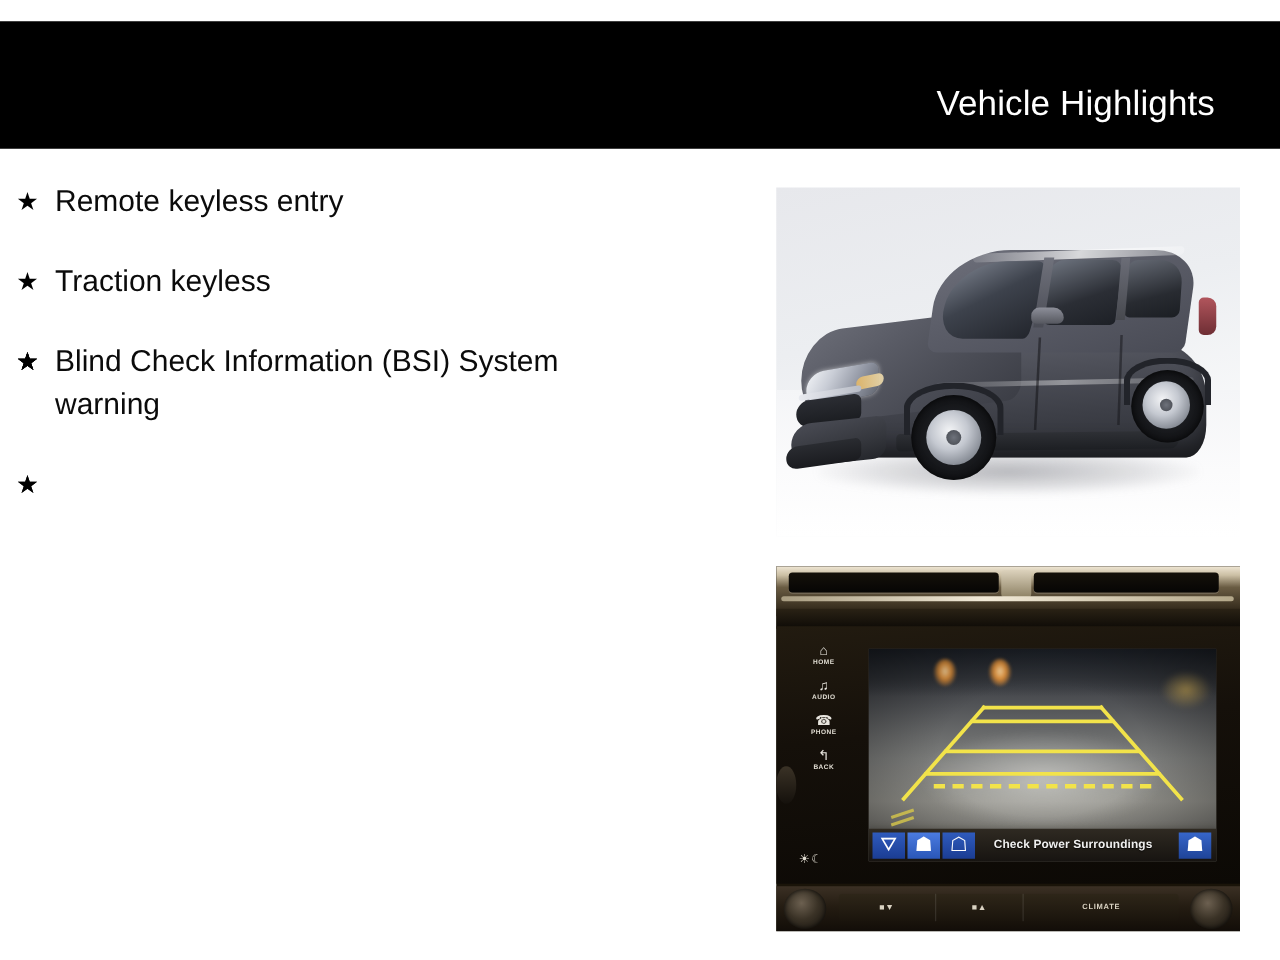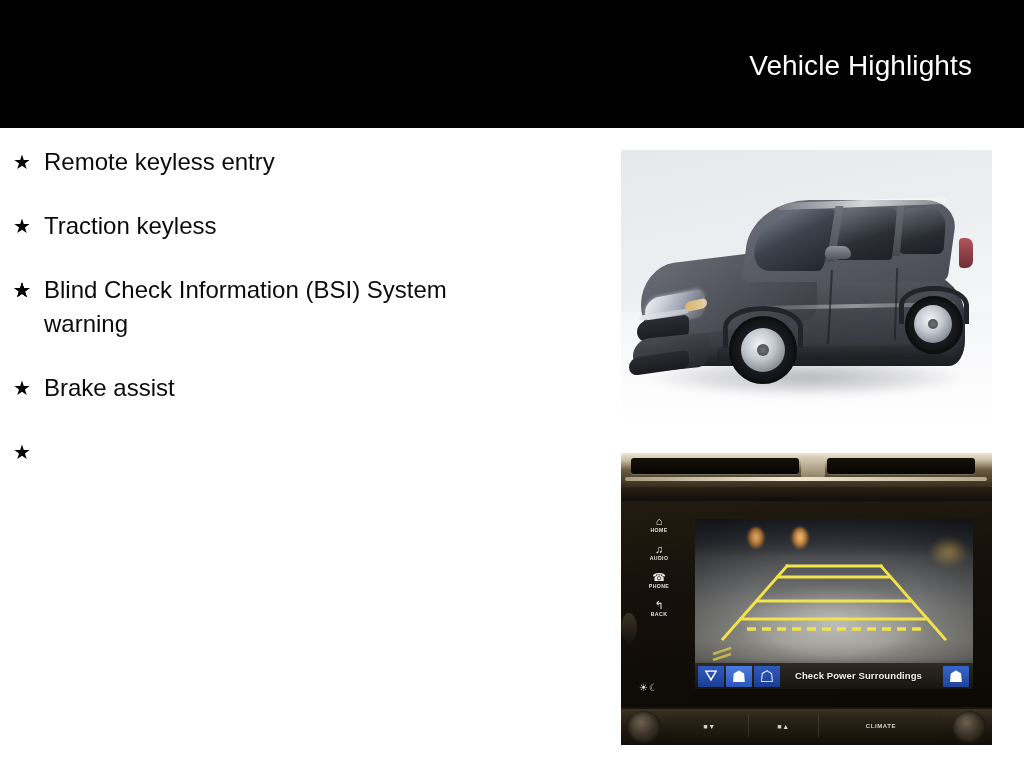--- a/index.html
+++ b/index.html
@@ -15,23 +15,23 @@
   .page {
     position: relative;
     width: 1024px;
     height: 768px;
     background: #ffffff;
   }
 
   
   .header-bar {
     position: absolute;
-    left: 0; top: 0;
+    left: 0; top: 17px;
     width: 1024px;
-    height: 128px;
+    height: 102px;
     background: #000000;
   }
   .header-title {
     position: absolute;
     right: 52px;
     top: 50px;
     font-size: 28px;
     line-height: 32px;
     color: #ffffff;
     font-weight: 400;
@@ -521,21 +521,20 @@
     </li>
     <li class="feature-item">
       <span class="feature-bullet">★</span>
     </li>
     <li class="feature-item">
       <span class="feature-bullet">★</span>
       <span class="feature-label">Blind Check Information (BSI) System warning</span>
     </li>
     <li class="feature-item">
       <span class="feature-bullet">★</span>
-      <span class="feature-label">Brake assist</span>
     </li>
     <li class="feature-item">
       <span class="feature-bullet">★</span>
     </li>
   </ul>
 
   <div class="media-col">
 
     <div class="vehicle-photo">
       <div class="veh-floor"></div>

